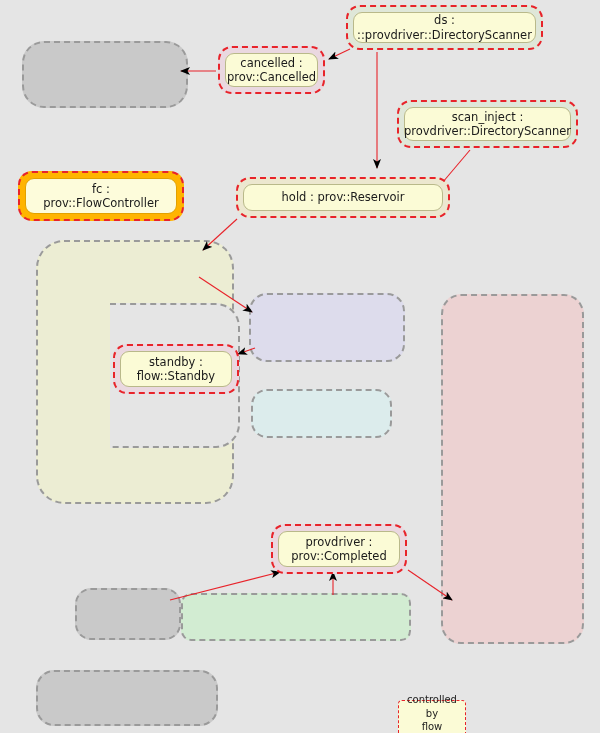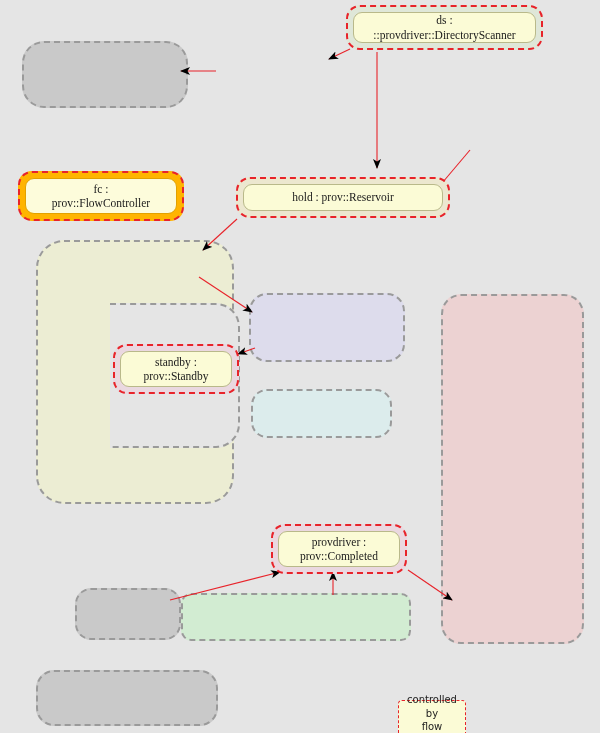--- a/index.html
+++ b/index.html
@@ -20,21 +20,20 @@
     color:#1a1a1a;
     line-height:1.25;
     white-space:pre-line;
   }
   
   .hl{
     border:2px dashed #e8232a;
     border-radius:14px;
     background:#eadfe8;
     padding:5px;
-    font-family:Liberation Serif, serif;
   }
   .hl.halo-green{background:#dfe7d8;}
   .hl.halo-pink{background:#ead8e0;}
   .hl.halo-yellow{background:#ece7cf;}
   .hl.halo-orange{background:#ffb400;border-color:#e8232a;}
   .inner{
     width:100%;height:100%;
     box-sizing:border-box;
     background:#fbfbd6;
     border:1px solid #b9b98a;
@@ -102,35 +101,43 @@
       <path d="M333,595 L333,572"></path>
       <path d="M408,570 L452,600"></path>
     </g>
   </svg>
 
   <div class="node hl halo-green" style="left:346px;top:5px;width:197px;height:45px;">
     <div class="inner">ds :
 ::provdriver::DirectoryScanner</div>
   </div>
 
+  <div class="node hl halo-pink" style="left:218px;top:46px;width:107px;height:48px;">
+    <div class="inner">cancelled :
+prov::Cancelled</div>
+  </div>
 
+  <div class="node hl halo-green" style="left:397px;top:100px;width:181px;height:48px;">
+    <div class="inner">scan_inject :
+provdriver::DirectoryScanner</div>
+  </div>
 
   <div class="node hl halo-orange" style="left:18px;top:171px;width:166px;height:50px;">
     <div class="inner">fc :
 prov::FlowController</div>
   </div>
 
   <div class="node hl halo-yellow" style="left:236px;top:177px;width:214px;height:41px;">
     <div class="inner">hold : prov::Reservoir</div>
   </div>
 
 
   <div class="node hl halo-pink" style="left:113px;top:344px;width:126px;height:50px;">
     <div class="inner">standby :
-prov::Standby</div>
+flow::Standby</div>
   </div>
 
   <div class="node hl halo-pink" style="left:271px;top:524px;width:136px;height:50px;">
     <div class="inner">provdriver :
 prov::Completed</div>
   </div>
 
   <div class="legend" style="left:398px;top:700px;width:68px;height:23px;">controlled by
 flow controller</div>
 

